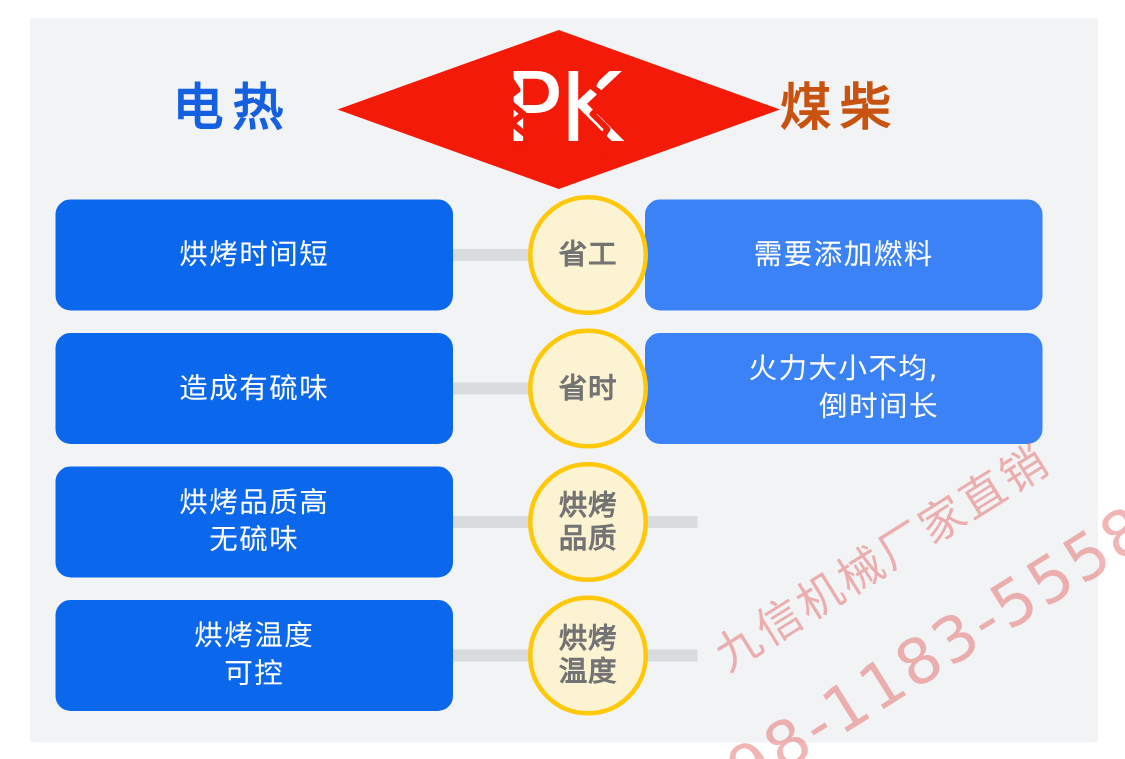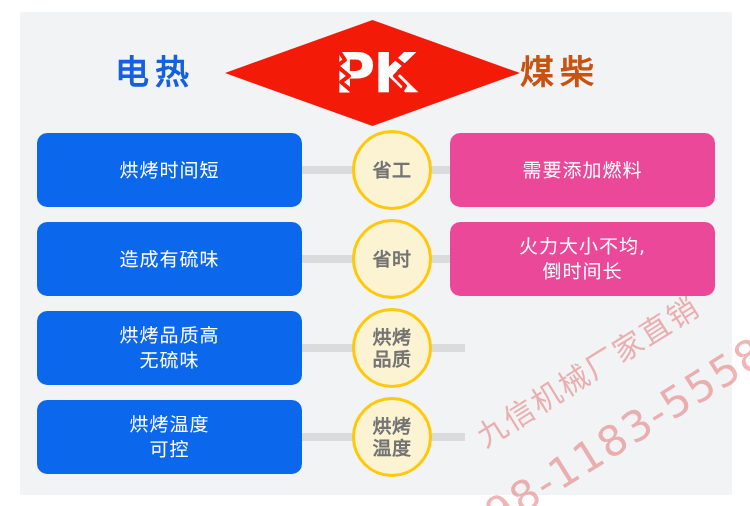--- a/index.html
+++ b/index.html
@@ -79,22 +79,22 @@
   }
   #pk-text {
     position: absolute;
     left: 0;
     top: 0;
     width: 295px;
     height: 106px;
     display: flex;
     align-items: center;
     justify-content: center;
-    font-size: 56px;
-    font-weight: bold;
+    font-size: 64px;
+    font-weight: normal;
     font-family: "DejaVu Sans", "Liberation Sans", sans-serif;
     color: #ffffff;
     letter-spacing: -2px;
     line-height: 1;
     padding-left: 4px;
     box-sizing: border-box;
   }
   
   #crack {
     position: absolute;
@@ -130,21 +130,21 @@
     color: #ffffff;
     font-size: 19px;
     font-weight: normal;
     letter-spacing: 1px;
     line-height: 25px;
     box-sizing: border-box;
     padding: 0 8px;
     z-index: 3;
   }
   .pill.left  { left: 17px;  background: #0b67ec; }
-  .pill.right { left: 430px; background: #ec4899; }
+  .pill.right { left: 410px; background: #3b82f6; text-align: right; }
 
   
   .connector {
     position: absolute;
     top: 33px;
     height: 8px;
     background: #d9dbdd;
     z-index: 1;
   }
   .connector.left  { left: 275px; width: 70px; }

